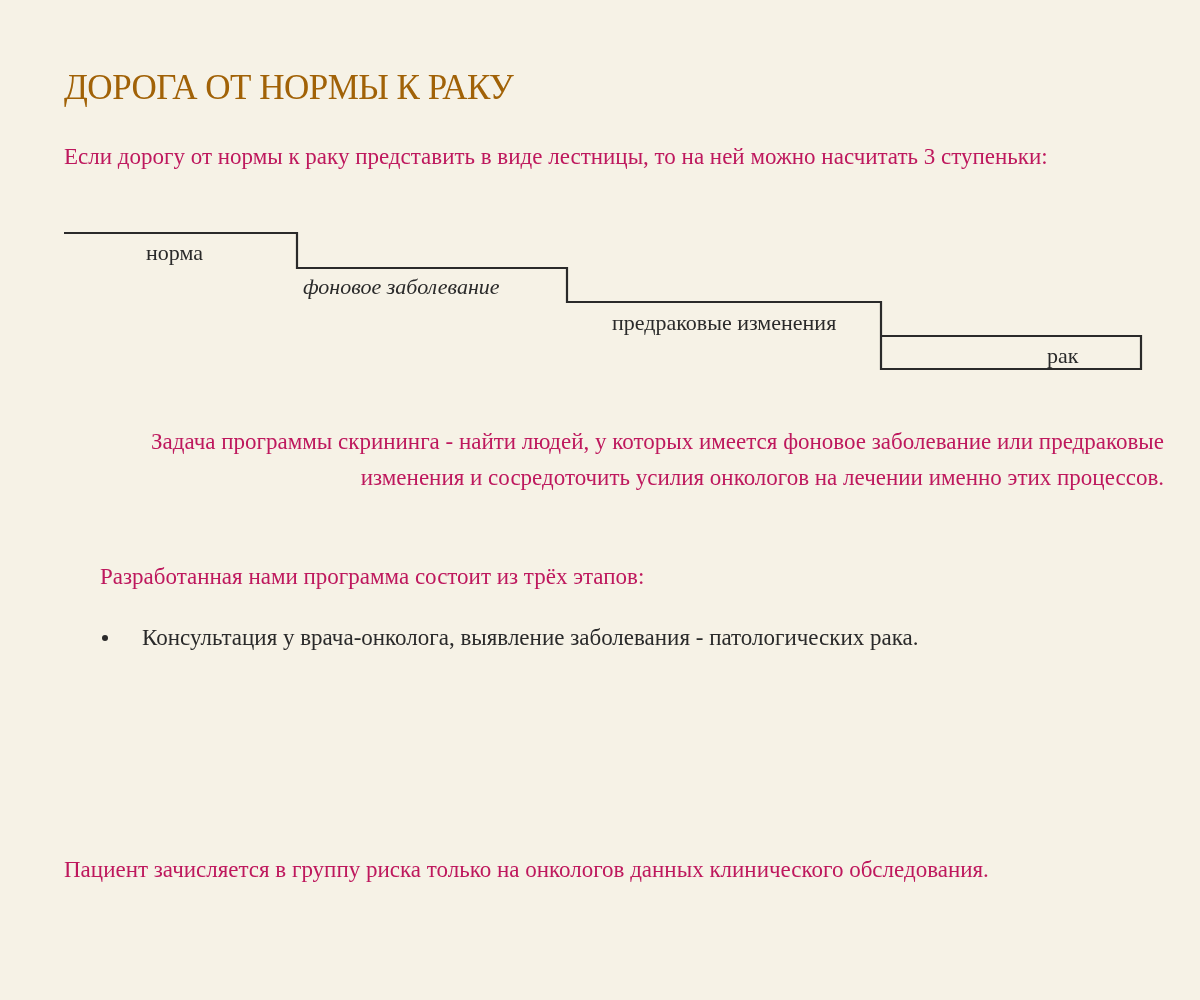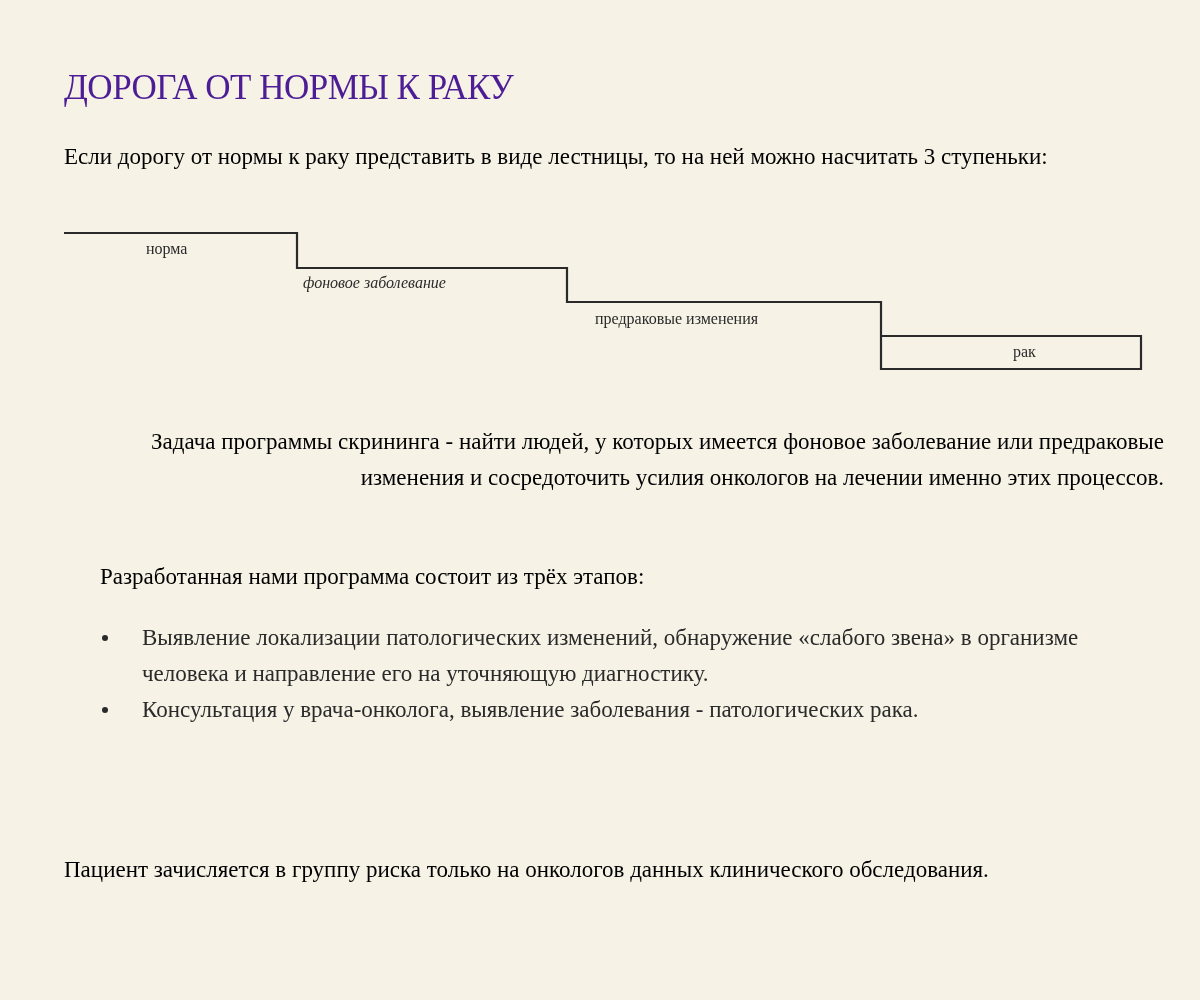--- a/index.html
+++ b/index.html
@@ -14,33 +14,33 @@
       overflow: hidden;
       font-family: "Liberation Serif", "DejaVu Serif", serif;
       color: #2a2a2a;
     }
     .title {
       position: absolute;
       left: 64px;
       top: 68px;
       font-size: 35px;
       letter-spacing: -0.5px;
-      color: #4c1d95;
+      color: #a16207;
       margin: 0;
       font-weight: normal;
       white-space: nowrap;
     }
     .p {
       position: absolute;
       left: 64px;
       font-size: 23px;
       line-height: 33px;
       margin: 0;
       width: 1100px;
-      color: #000000;
+      color: #be185d;
     }
     .intro { top: 140px; }
     .task { top: 424px; line-height: 36px; text-align: right; }
     .stages-intro { top: 560px; margin-left: 36px; }
     .patient { top: 852px; line-height: 36px; }
 
     .bullets {
       position: absolute;
       left: 64px;
       top: 620px;
@@ -75,28 +75,28 @@
       height: 400px;
       pointer-events: none;
     }
     .stairs svg {
       position: absolute;
       left: 0;
       top: 0;
     }
     .step-label {
       position: absolute;
-      font-size: 16px;
+      font-size: 22px;
       color: #2a2a2a;
       white-space: nowrap;
     }
     .step-0 { left: 146px; top: 240px; }
     .step-1 { left: 303px; top: 274px; font-style: italic; }
-    .step-2 { left: 595px; top: 310px; }
-    .step-3 { left: 1013px; top: 343px; }
+    .step-2 { left: 612px; top: 310px; }
+    .step-3 { left: 1047px; top: 343px; }
   </style>
 </head>
 <body>
 
 <h1 class="title">ДОРОГА ОТ НОРМЫ К РАКУ</h1>
 
 <p class="p intro">Если дорогу от нормы к раку представить в виде лестницы, то на ней можно насчитать 3 ступеньки:</p>
 
 <div class="stairs">
   <svg width="1200" height="400" viewBox="0 0 1200 400">
@@ -108,21 +108,17 @@
   <span class="step-label step-3">рак</span>
 </div>
 
 <p class="p task">Задача программы скрининга - найти людей, у которых имеется фоновое заболевание или предраковые изменения и сосредоточить усилия онкологов на лечении именно этих процессов.</p>
 
 <p class="p stages-intro">Разработанная нами программа состоит из трёх этапов:</p>
 
 <ul class="bullets">
   <li>
     <span class="bullet-dot"></span>
-    <span>Выявление локализации патологических изменений, обнаружение «слабого звена» в организме человека и направление его на уточняющую диагностику.</span>
-  </li>
-  <li>
-    <span class="bullet-dot"></span>
     <span>Консультация у врача-онколога, выявление заболевания - патологических рака.</span>
   </li>
 </ul>
 
 <p class="p patient">Пациент зачисляется в группу риска только на онкологов данных клинического обследования.</p>
 
 </body></html>

